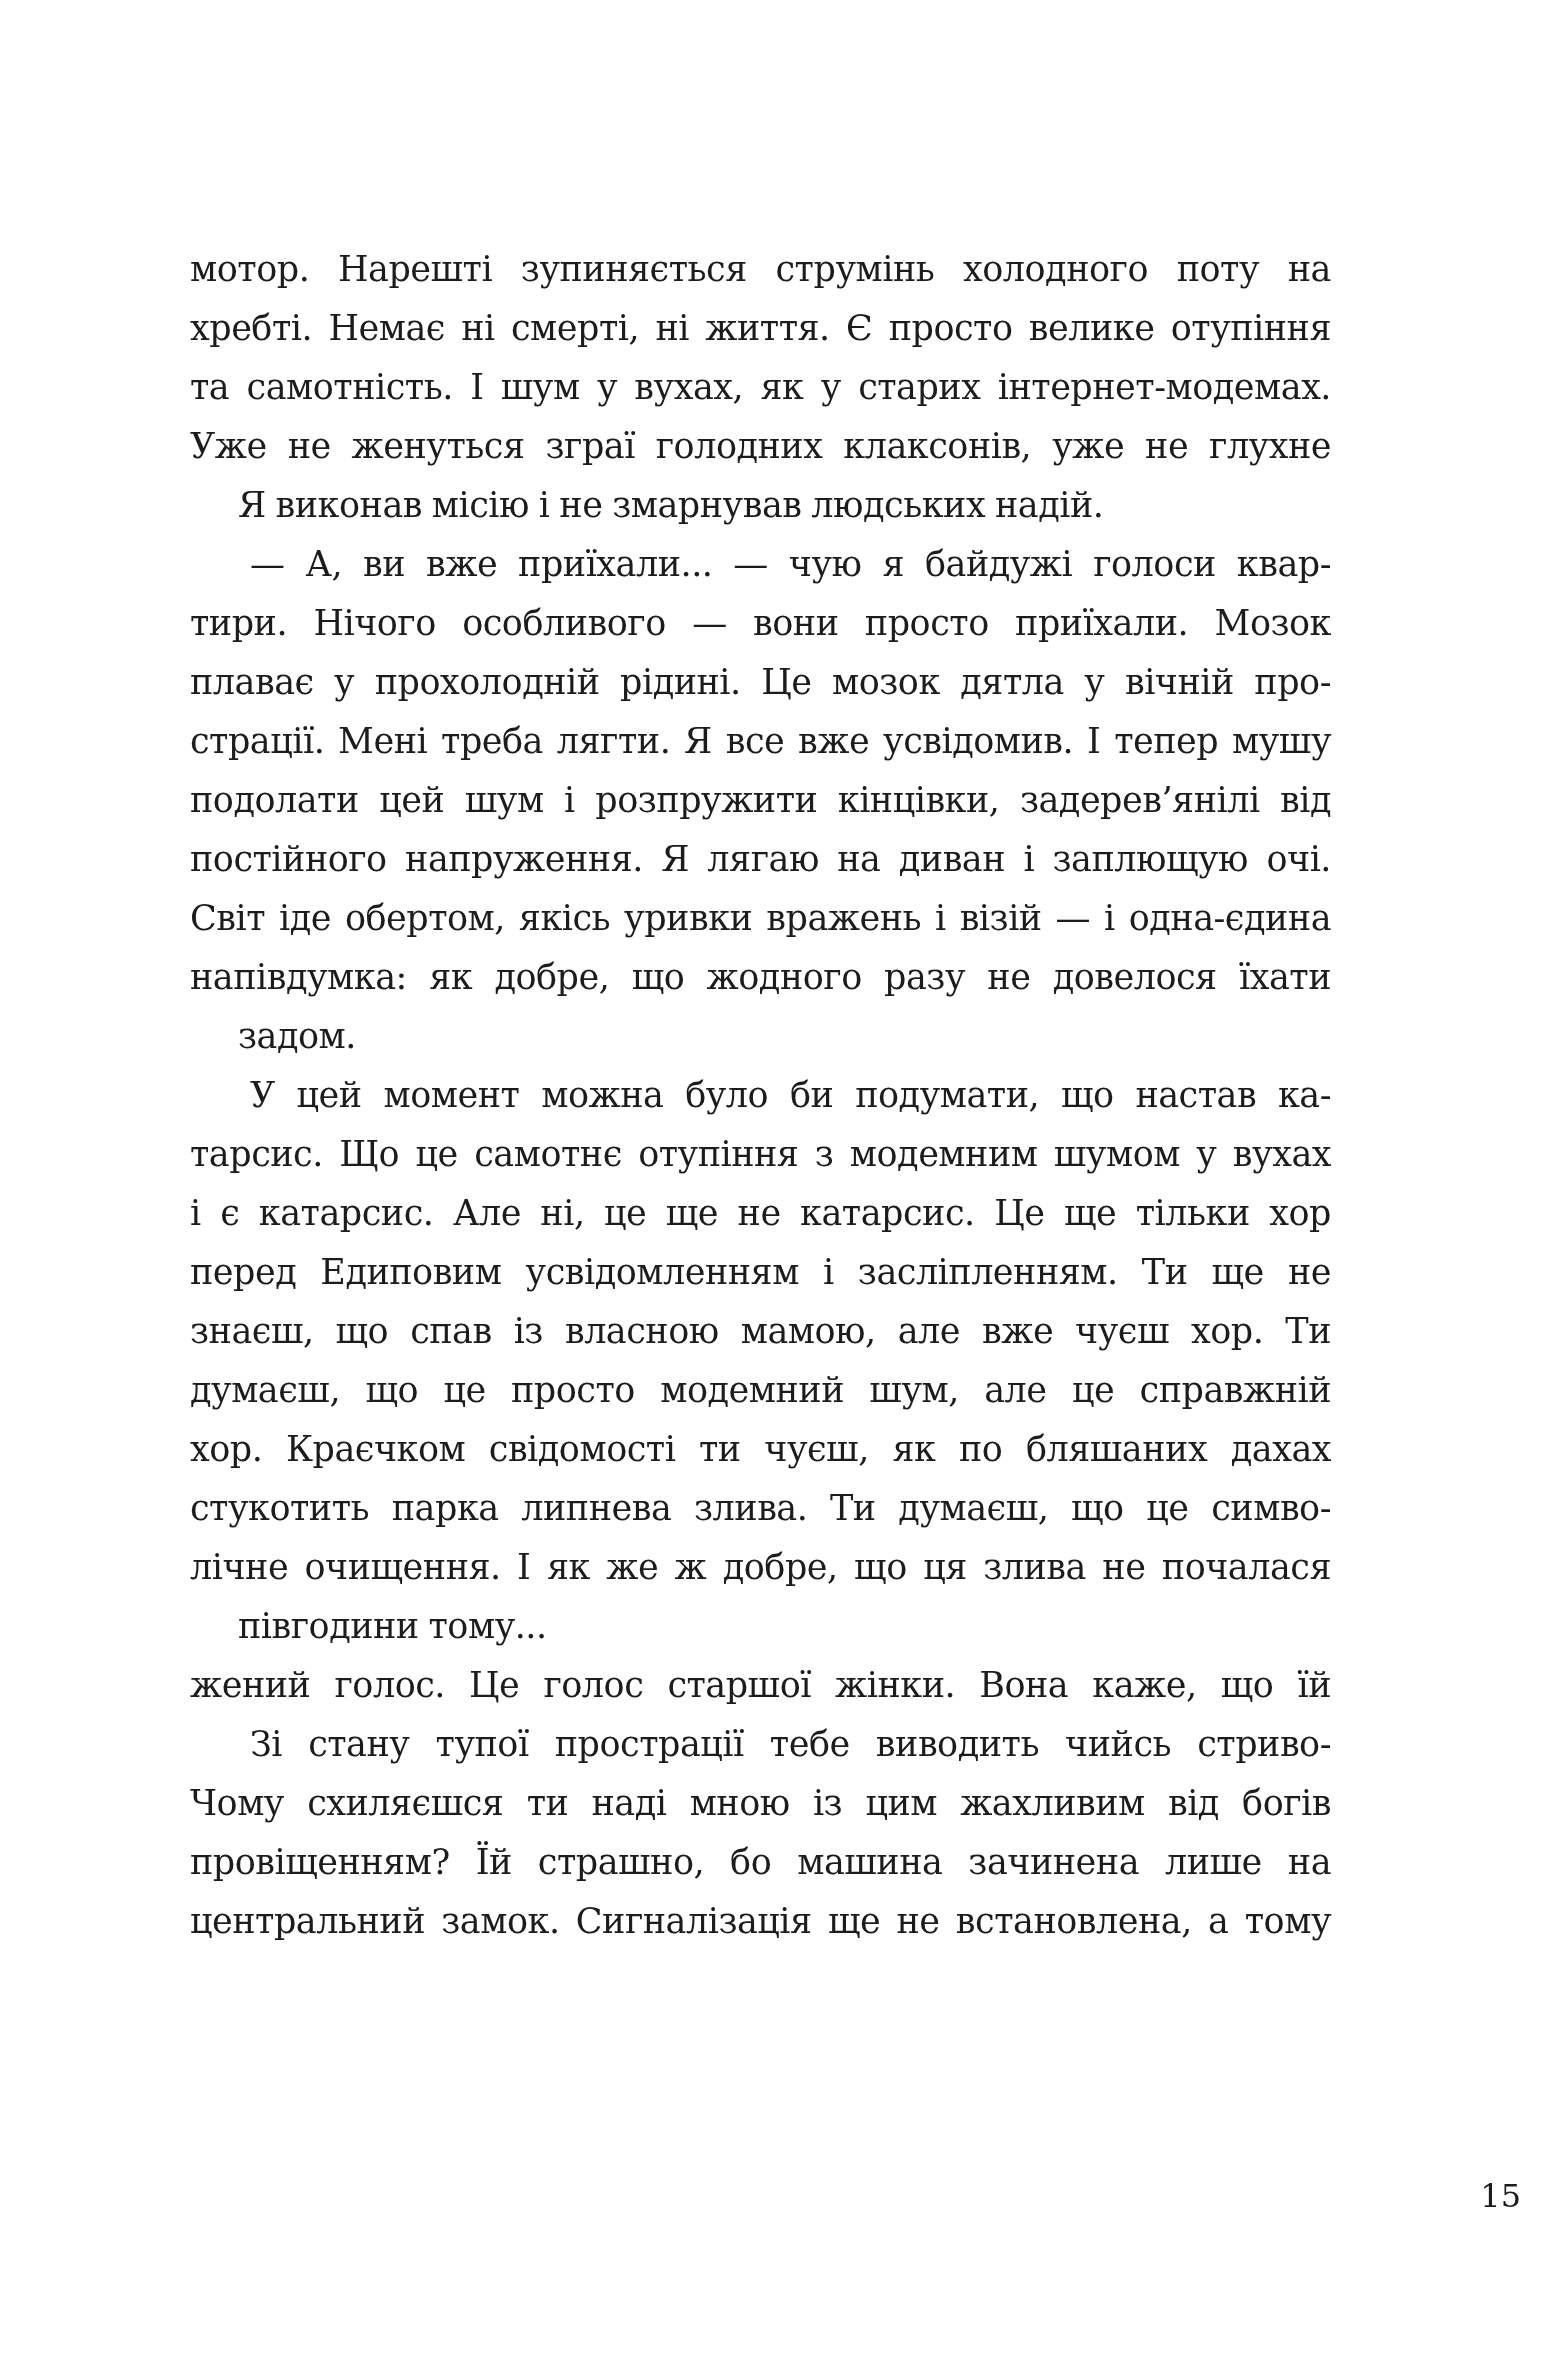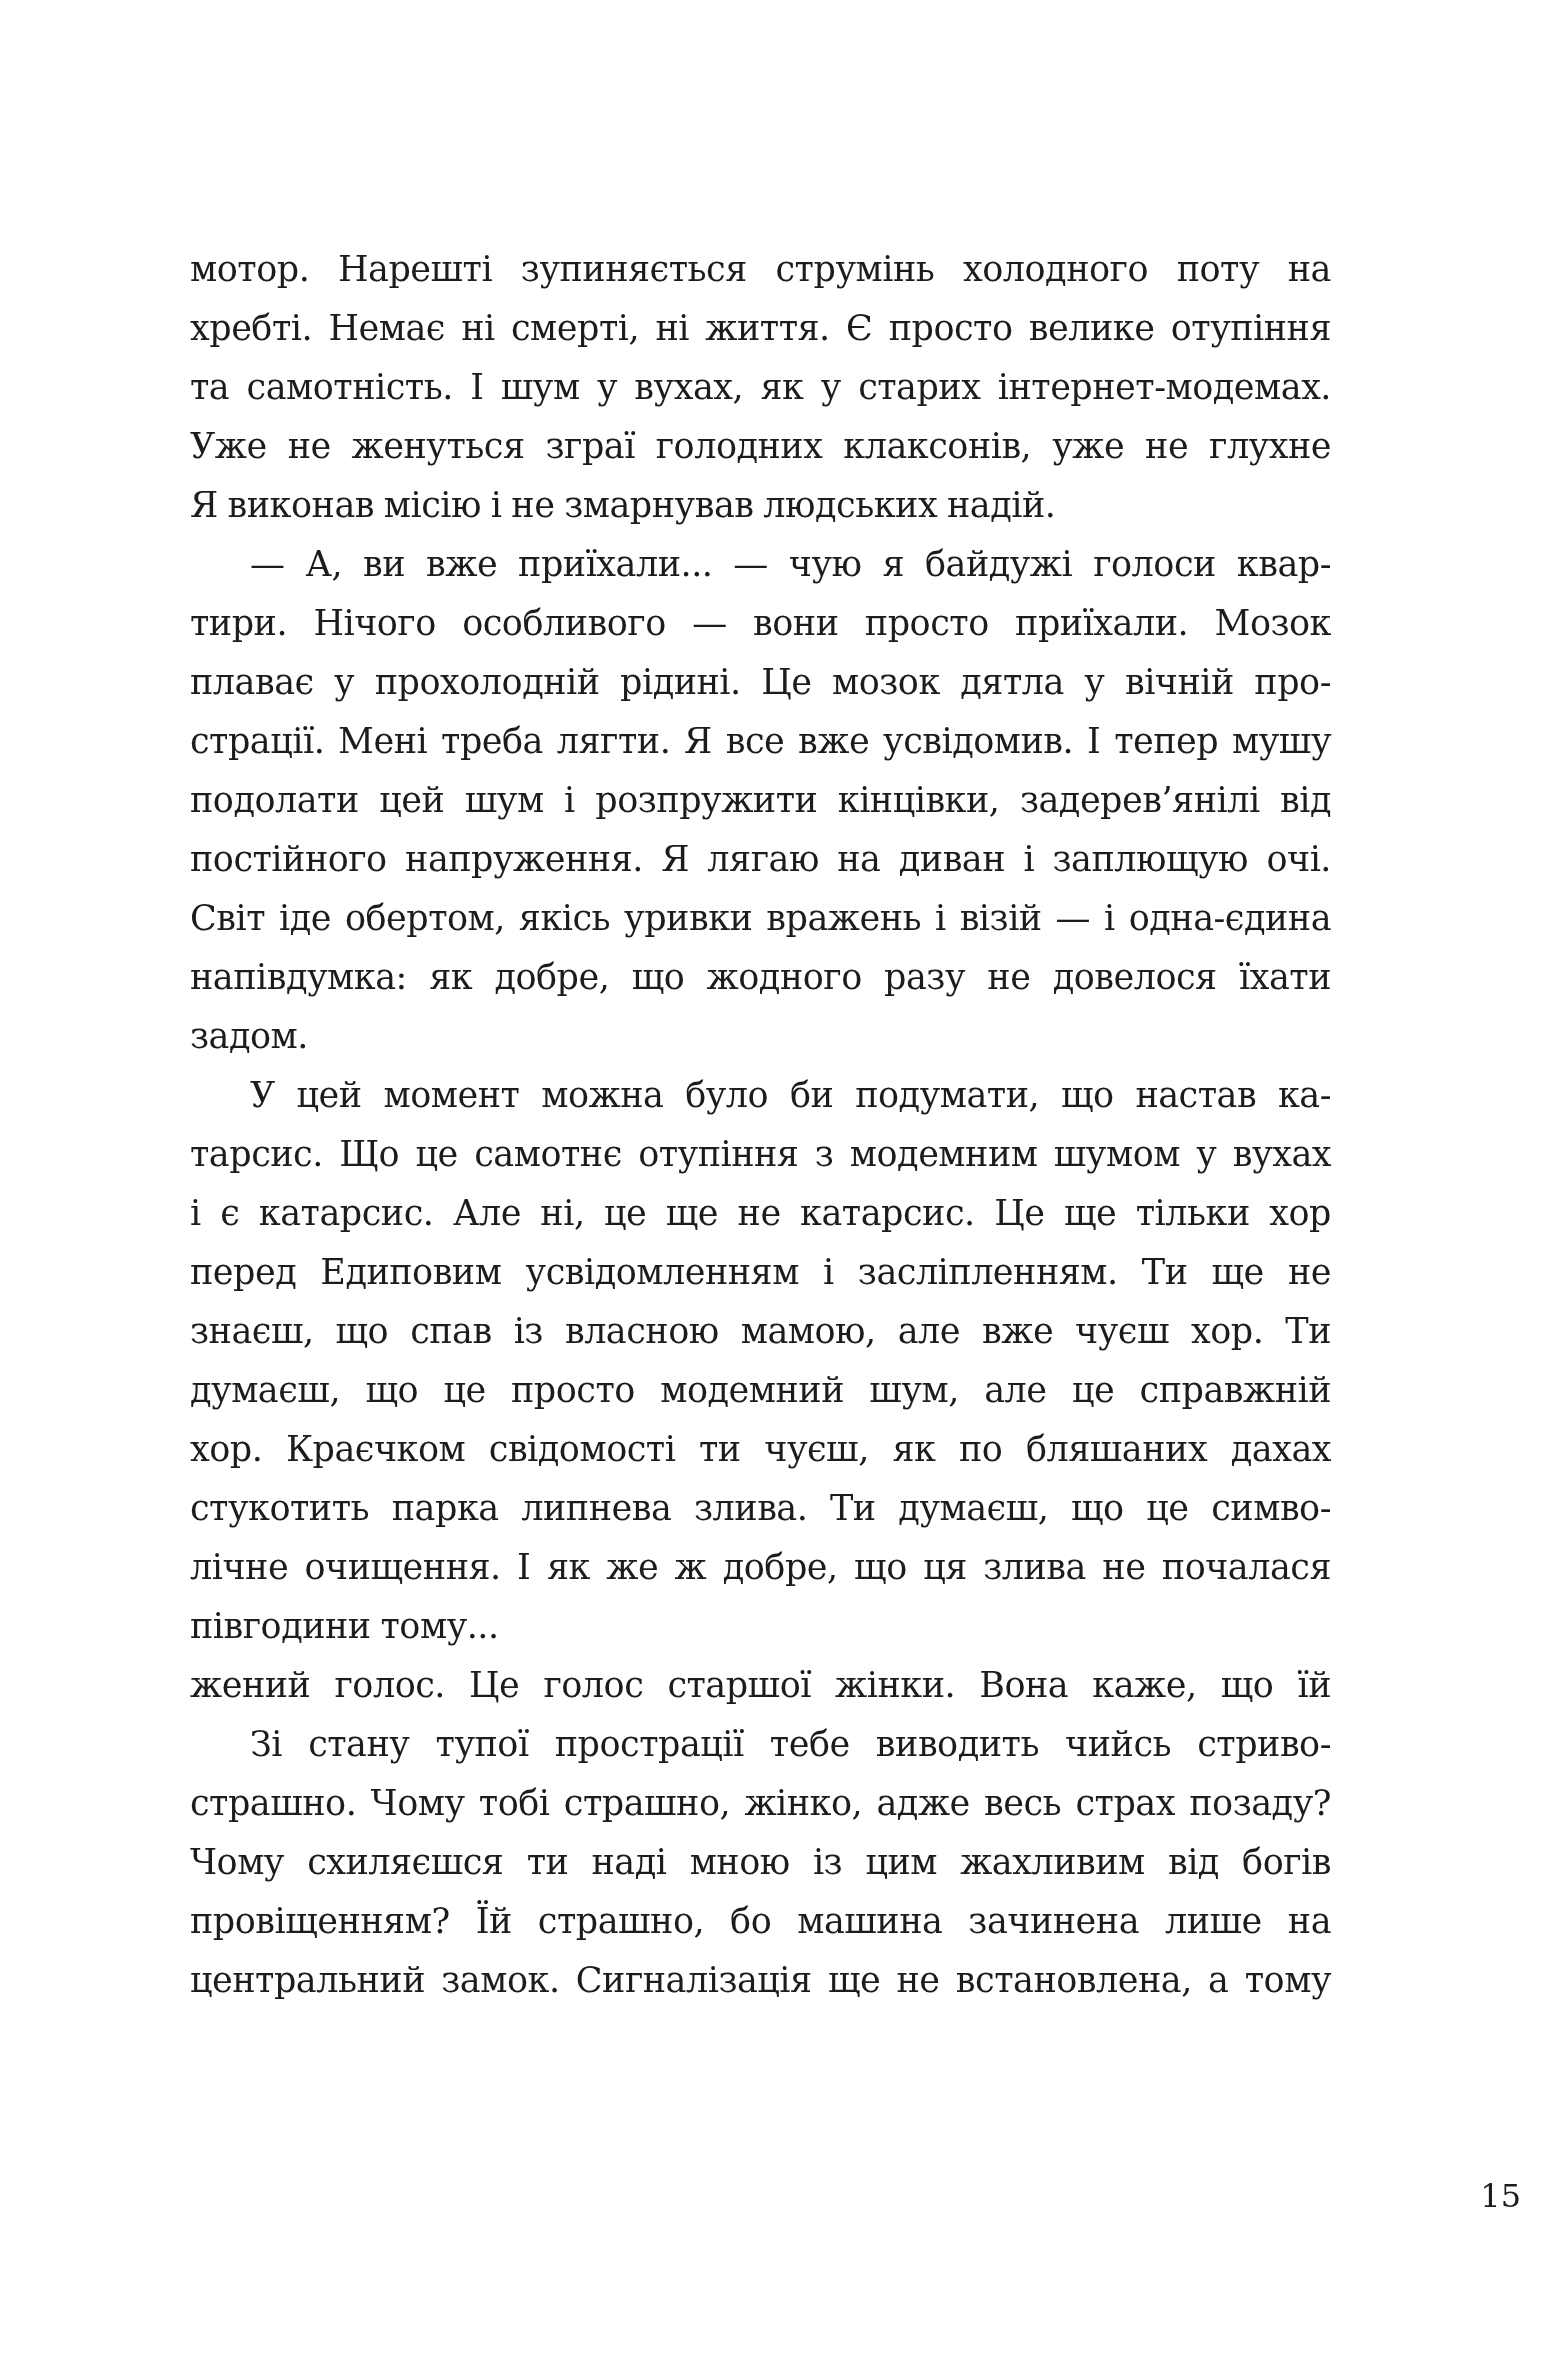--- a/index.html
+++ b/index.html
@@ -39,20 +39,21 @@
       text-align-last: justify;
       letter-spacing: -0.5px;
       word-spacing: -0.8px;
     }
     .line.indent {
       padding-left: 60px;
     }
     .line.last {
       text-align: left;
       text-align-last: left;
+      margin-left: 48px;
     }
     .page-number {
       position: absolute;
       left: 0;
       width: 1521px;
       top: 2172px;
       text-align: right;
       font-size: 32px;
       line-height: 48px;
       color: #1c1c1c;
@@ -82,21 +83,20 @@
     <span class="line">і є катарсис. Але ні, це ще не катарсис. Це ще тільки хор</span>
     <span class="line">перед Едиповим усвідомленням і засліпленням. Ти ще не</span>
     <span class="line">знаєш, що спав із власною мамою, але вже чуєш хор. Ти</span>
     <span class="line">думаєш, що це просто модемний шум, але це справжній</span>
     <span class="line">хор. Краєчком свідомості ти чуєш, як по бляшаних дахах</span>
     <span class="line">стукотить парка липнева злива. Ти думаєш, що це симво-</span>
     <span class="line">лічне очищення. І як же ж добре, що ця злива не почалася</span>
     <span class="line last">півгодини тому...</span>
     <span class="line">жений голос. Це голос старшої жінки. Вона каже, що їй</span>
     <span class="line indent">Зі стану тупої прострації тебе виводить чийсь стриво-</span>
-    <span class="line">страшно. Чому тобі страшно, жінко, адже весь страх позаду?</span>
     <span class="line">Чому схиляєшся ти наді мною із цим жахливим від богів</span>
     <span class="line">провіщенням? Їй страшно, бо машина зачинена лише на</span>
     <span class="line">центральний замок. Сигналізація ще не встановлена, а тому</span>
   </div>
 
   <div class="page-number">15</div>
 </div>
 
 
 </body></html>

